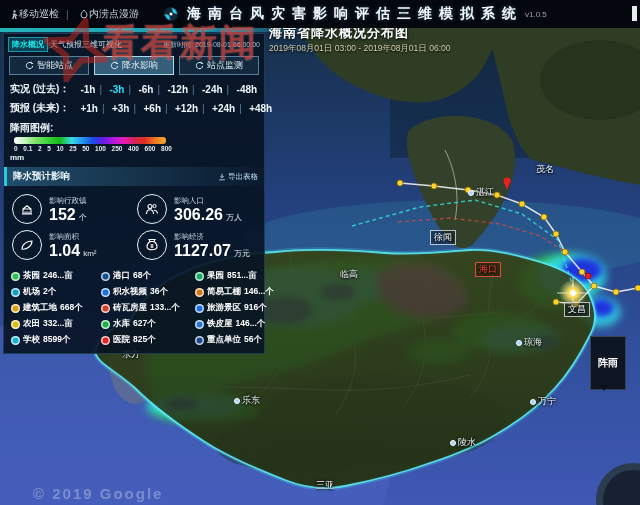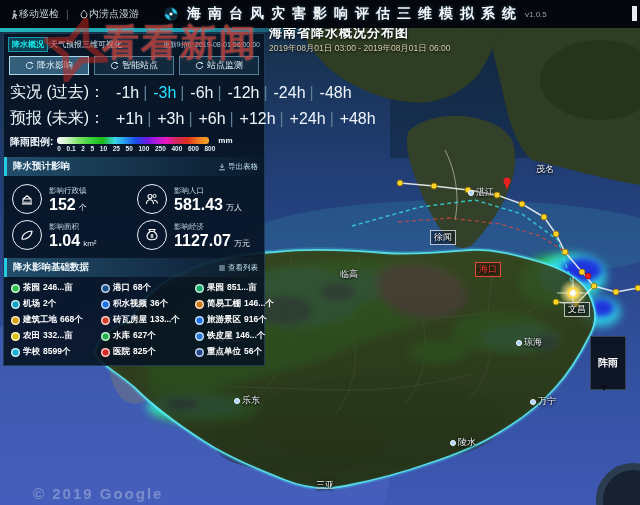--- a/index.html
+++ b/index.html
@@ -42,26 +42,26 @@
   
   .panel{position:absolute;left:3px;top:33px;width:262px;background:rgba(7,19,34,.9);border:1px solid rgba(70,130,170,.35);z-index:4;padding-bottom:2px;}
   .p-head{display:flex;align-items:center;padding:3px 4px 2px;font-size:8px;}
   .p-tag{color:#17e9e9;background:rgba(18,86,106,.65);border:1px solid #1a98ab;padding:1px 3px;font-weight:bold;white-space:nowrap;}
   .p-sep{color:#5f7f95;}
   .p-title{color:#cfe3ee;white-space:nowrap;}
   .p-upd{margin-left:auto;color:#9fc0d5;font-size:7px;white-space:nowrap;}
   .tabs{display:flex;gap:5px;padding:2px 5px 4px;}
   .tab{flex:1;display:flex;align-items:center;justify-content:center;gap:3px;font-size:9px;color:#e2eff7;background:rgba(28,58,82,.55);border:1px solid #557f99;padding:2px 0;cursor:pointer;white-space:nowrap;}
   .tab.active{background:rgba(64,112,142,.8);border-color:#a5dcec;}
-  .timerow{display:flex;align-items:center;padding:3px 6px 2px;font-size:16px;font-weight:normal;color:#eef6fb;}
+  .timerow{display:flex;align-items:center;padding:3px 6px 2px;font-size:10px;font-weight:bold;color:#eef6fb;}
   .timerow .lbl{margin-right:4px;white-space:nowrap;}
   .opt{padding:0 7px;position:relative;cursor:pointer;}
   .opt+.opt::before{content:"|";position:absolute;left:-3px;top:0;color:#5f7f95;font-weight:normal;}
   .opt.sel{color:#1fe0ff;}
-  .legrow{display:flex;align-items:flex-start;padding:4px 6px 2px;font-size:10px;font-weight:bold;color:#eef6fb;}
+  .legrow{display:flex;align-items:flex-start;padding:4px 6px 2px;font-size:10px;font-weight:bold;color:#eef6fb;flex-direction:column;}
   .legbar-wrap{margin:2px 3px 0 4px;}
   .legbar{width:152px;height:7px;border-radius:3px;background:linear-gradient(90deg,#ffffff 0%,#c8f2c0 7%,#7ee468 14%,#3ed23e 22%,#18b818 30%,#39d8e8 38%,#2496f0 45%,#1b4ae8 52%,#6a1ae8 59%,#b818d8 66%,#ea18bc 72%,#d22858 79%,#e03020 86%,#ef7a20 93%,#f2a828 100%);}
   .ticks{display:flex;justify-content:space-between;width:158px;font-size:6.5px;color:#e2ecf2;margin-top:1px;font-weight:bold;}
   .legunit{font-size:8px;margin-top:1px;}
   .sec-head{display:flex;align-items:center;background:linear-gradient(90deg,rgba(42,96,128,.75),rgba(16,36,58,.15));padding:3px 6px;font-size:9.5px;font-weight:bold;color:#ecf6fb;border-left:3px solid #24cbe2;margin-top:3px;}
   .sec-act{margin-left:auto;font-size:7.5px;font-weight:normal;color:#c2e2ef;display:flex;align-items:center;gap:2px;cursor:pointer;}
   .stats{display:grid;grid-template-columns:1fr 1fr;gap:0 2px;padding:5px 4px 2px 8px;}
   .stat{display:flex;gap:7px;align-items:center;padding:3px 0;}
   .stat-ic{width:30px;height:30px;border:1.5px solid #e9f2f8;border-radius:50%;display:flex;align-items:center;justify-content:center;flex:none;}
   .stat-label{font-size:7.5px;color:#c8dce8;margin-bottom:1px;}
@@ -255,31 +255,31 @@
 
   <div class="panel">
     <div class="p-head">
       <span class="p-tag">降水概况</span>
       <span class="p-sep">|</span>
       <span class="p-title">天气预报三维可视化</span>
       <span class="p-upd">更新时间: 2019-08-01 06:00:00</span>
     </div>
 
     <div class="tabs">
+      <div class="tab">
+        <svg width="9" height="9" viewBox="0 0 10 10">
+            <path d="M8.5 5.5A3.5 3.5 0 1 1 7 2.2M7 .8v2h2" fill="none" stroke="#d8ecf4" stroke-width="1.1"></path>
+          </svg>
+        <span>智能站点</span>
+      </div>
       <div class="tab active">
         <svg width="9" height="9" viewBox="0 0 10 10">
             <path d="M8.5 5.5A3.5 3.5 0 1 1 7 2.2M7 .8v2h2" fill="none" stroke="#d8ecf4" stroke-width="1.1"></path>
           </svg>
         <span>降水影响</span>
-      </div>
-      <div class="tab">
-        <svg width="9" height="9" viewBox="0 0 10 10">
-            <path d="M8.5 5.5A3.5 3.5 0 1 1 7 2.2M7 .8v2h2" fill="none" stroke="#d8ecf4" stroke-width="1.1"></path>
-          </svg>
-        <span>智能站点</span>
       </div>
       <div class="tab">
         <svg width="9" height="9" viewBox="0 0 10 10">
             <path d="M8.5 5.5A3.5 3.5 0 1 1 7 2.2M7 .8v2h2" fill="none" stroke="#d8ecf4" stroke-width="1.1"></path>
           </svg>
         <span>站点监测</span>
       </div>
     </div>
 
     <div class="timerow">
@@ -348,21 +348,21 @@
       <div class="stat">
         <div class="stat-ic">
           <svg width="16" height="16" viewBox="0 0 16 16">
               <circle cx="6" cy="5.5" r="2" fill="none" stroke="#fff" stroke-width="1.1"></circle>
               <circle cx="10.5" cy="5" r="1.6" fill="none" stroke="#fff" stroke-width="1"></circle>
               <path d="M2.5 13c0-2.6 1.6-4.2 3.5-4.2S9.5 10.4 9.5 13M10 9.2c1.8 0 3.3 1.4 3.5 3.3" fill="none" stroke="#fff" stroke-width="1.1"></path>
             </svg>
         </div>
         <div class="stat-tx">
           <div class="stat-label">影响人口</div>
-          <div class="stat-val"><span>581.43</span><span class="unit">万人</span></div>
+          <div class="stat-val"><span>306.26</span><span class="unit">万人</span></div>
         </div>
       </div>
       <div class="stat">
         <div class="stat-ic">
           <svg width="16" height="16" viewBox="0 0 16 16">
               <path d="M3 12c0-5 5.5-8 10-8 0 5-5.5 9-10 8z" fill="none" stroke="#fff" stroke-width="1.1"></path>
             </svg>
         </div>
         <div class="stat-tx">
           <div class="stat-label">影响面积</div>
@@ -376,29 +376,20 @@
               <path d="M6.5 8h3M6.5 10h3M8 7v4" stroke="#fff" stroke-width=".9"></path>
             </svg>
         </div>
         <div class="stat-tx">
           <div class="stat-label">影响经济</div>
           <div class="stat-val"><span>1127.07</span><span class="unit">万元</span></div>
         </div>
       </div>
     </div>
 
-    <div class="sec-head">
-      <span>降水影响基础数据</span>
-      <span class="sec-act">
-        <svg width="8" height="8" viewBox="0 0 10 10">
-            <path d="M1.5 2.5h7M1.5 5h7M1.5 7.5h7" stroke="#c2e2ef" stroke-width="1.1"></path>
-          </svg>
-        <span>查看列表</span>
-      </span>
-    </div>
 
     <div class="bgrid">
       <div class="bitem">
           <span class="bdot c0"></span>
           <span>茶园</span>
           <span>246...亩</span>
         </div>
       <div class="bitem">
           <span class="bdot c1"></span>
           <span>港口</span>

